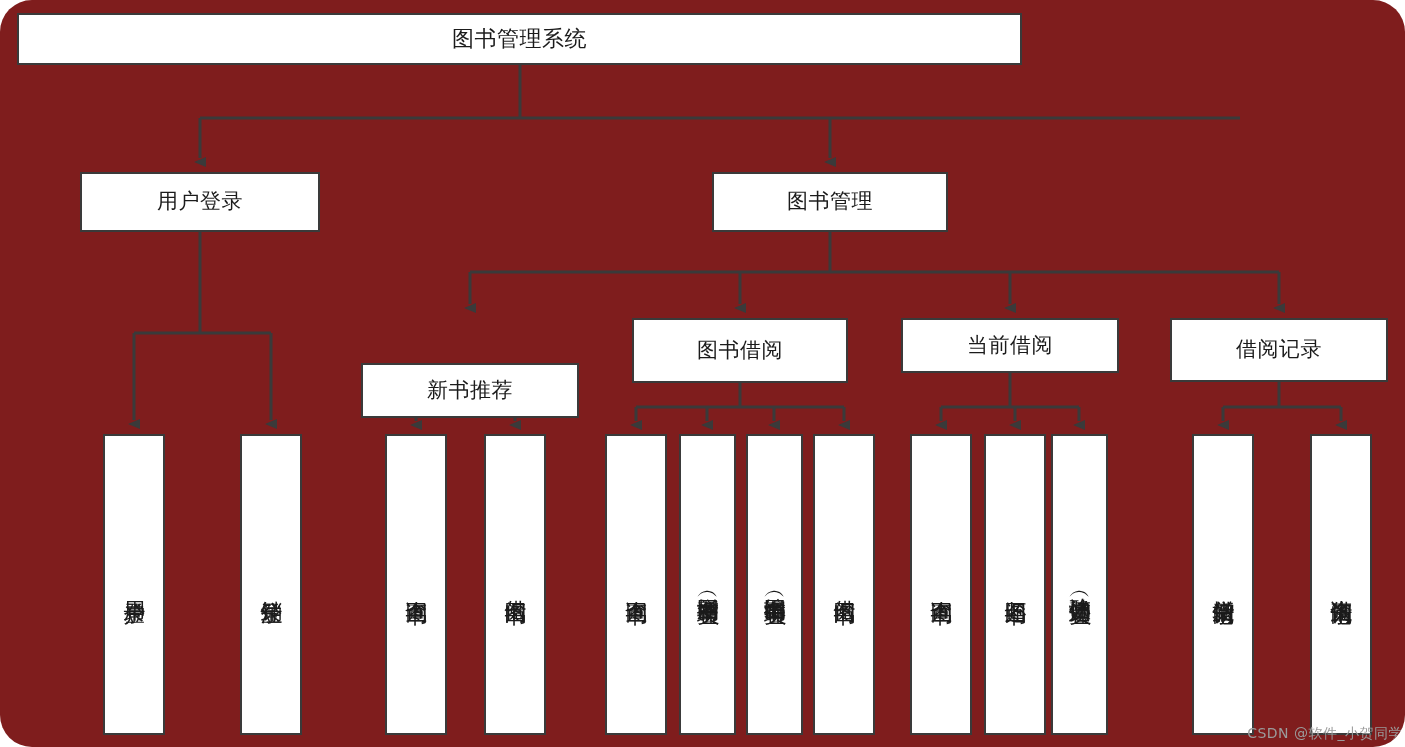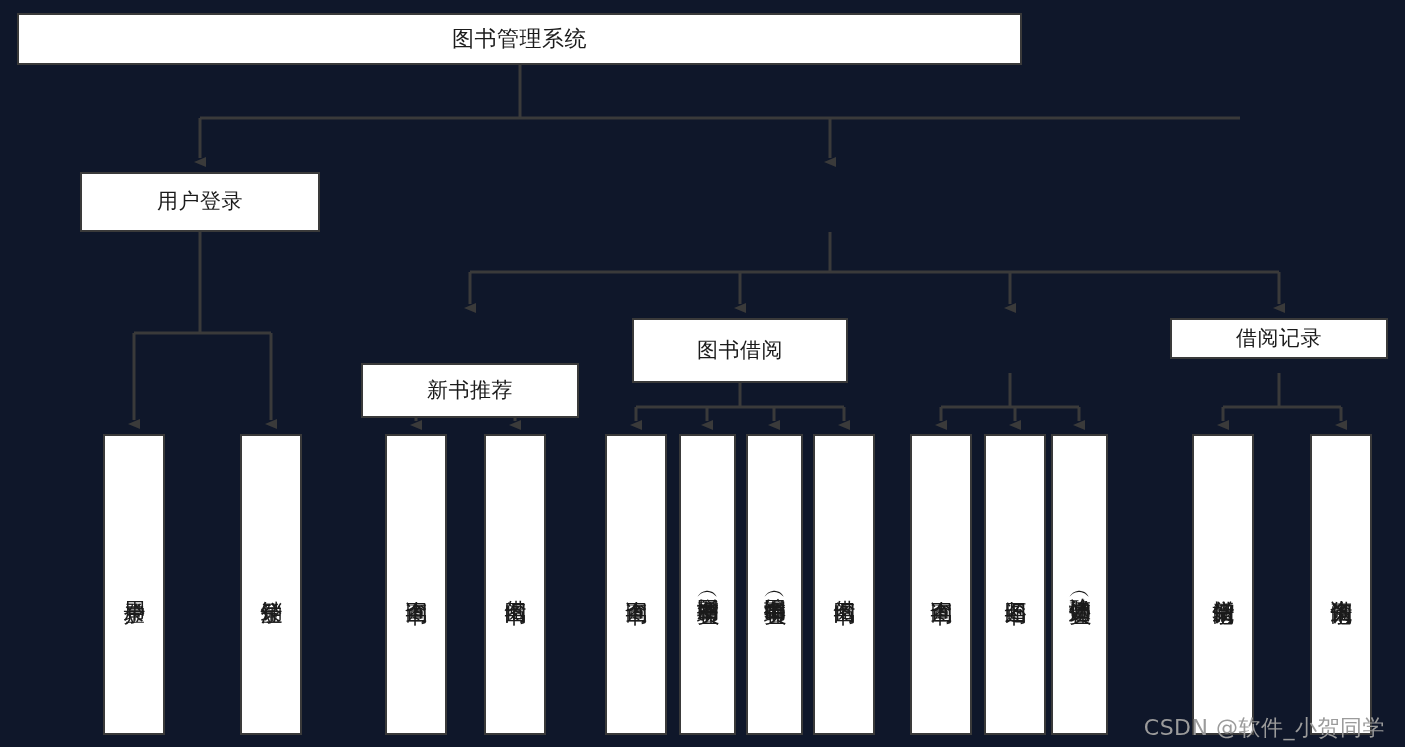--- a/index.html
+++ b/index.html
@@ -7,22 +7,23 @@
     padding: 0;
     background: #ffffff;
   }
   body {
     font-family: "DejaVu Sans", "Liberation Sans", sans-serif;
   }
   #canvas {
     position: relative;
     width: 1405px;
     height: 747px;
-    background: #0f172a;
+    background: #7f1d1d;
     overflow: hidden;
+    border-radius: 32px;
   }
   #edges {
     position: absolute;
     left: 0;
     top: 0;
     width: 1405px;
     height: 747px;
     pointer-events: none;
   }
   .node {
@@ -56,23 +57,23 @@
   .node.v .label {
     writing-mode: vertical-rl;
     text-orientation: upright;
     font-size: 22px;
     line-height: 1.22;
     letter-spacing: 1px;
     max-height: 272px;
   }
   #watermark {
     position: absolute;
-    right: 20px;
+    right: 2px;
     bottom: 4px;
-    font-size: 22px;
+    font-size: 14px;
     color: #9b9b9b;
     white-space: nowrap;
     letter-spacing: 0.5px;
   }
 </style>
 </head>
 <body>
 
 <div id="canvas">
 
@@ -139,28 +140,34 @@
     </g>
   </svg>
 
   <div class="node h root" style="left:17px; top:13px; width:1005px; height:52px;">
     <span class="label">图书管理系统</span>
   </div>
 
   <div class="node h" style="left:80px; top:172px; width:240px; height:60px;">
     <span class="label">用户登录</span>
   </div>
+  <div class="node h" style="left:712px; top:172px; width:236px; height:60px;">
+    <span class="label">图书管理</span>
+  </div>
 
   <div class="node h" style="left:361px; top:318px; width:218px; height:55px;margin-top:45px;">
     <span class="label">新书推荐</span>
   </div>
   <div class="node h" style="left:632px; top:318px; width:216px; height:65px;">
     <span class="label">图书借阅</span>
   </div>
-  <div class="node h" style="left:1170px; top:318px; width:218px; height:41px;">
+  <div class="node h" style="left:901px; top:318px; width:218px; height:55px;">
+    <span class="label">当前借阅</span>
+  </div>
+  <div class="node h" style="left:1170px; top:318px; width:218px; height:64px;">
     <span class="label">借阅记录</span>
   </div>
 
   <div class="node v" style="left:103px; top:434px; width:62px; height:301px;">
     <span class="label">用户登录</span>
   </div>
   <div class="node v" style="left:240px; top:434px; width:62px; height:301px;">
     <span class="label">注销登录</span>
   </div>
   <div class="node v" style="left:385px; top:434px; width:62px; height:301px;">

